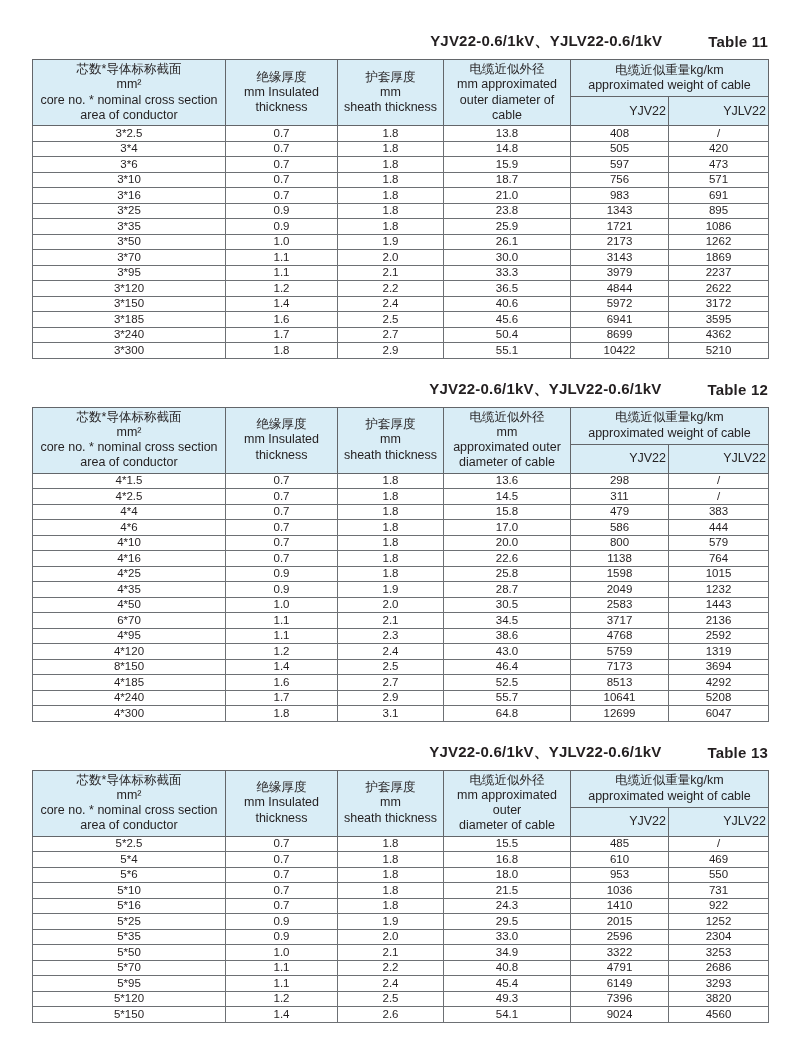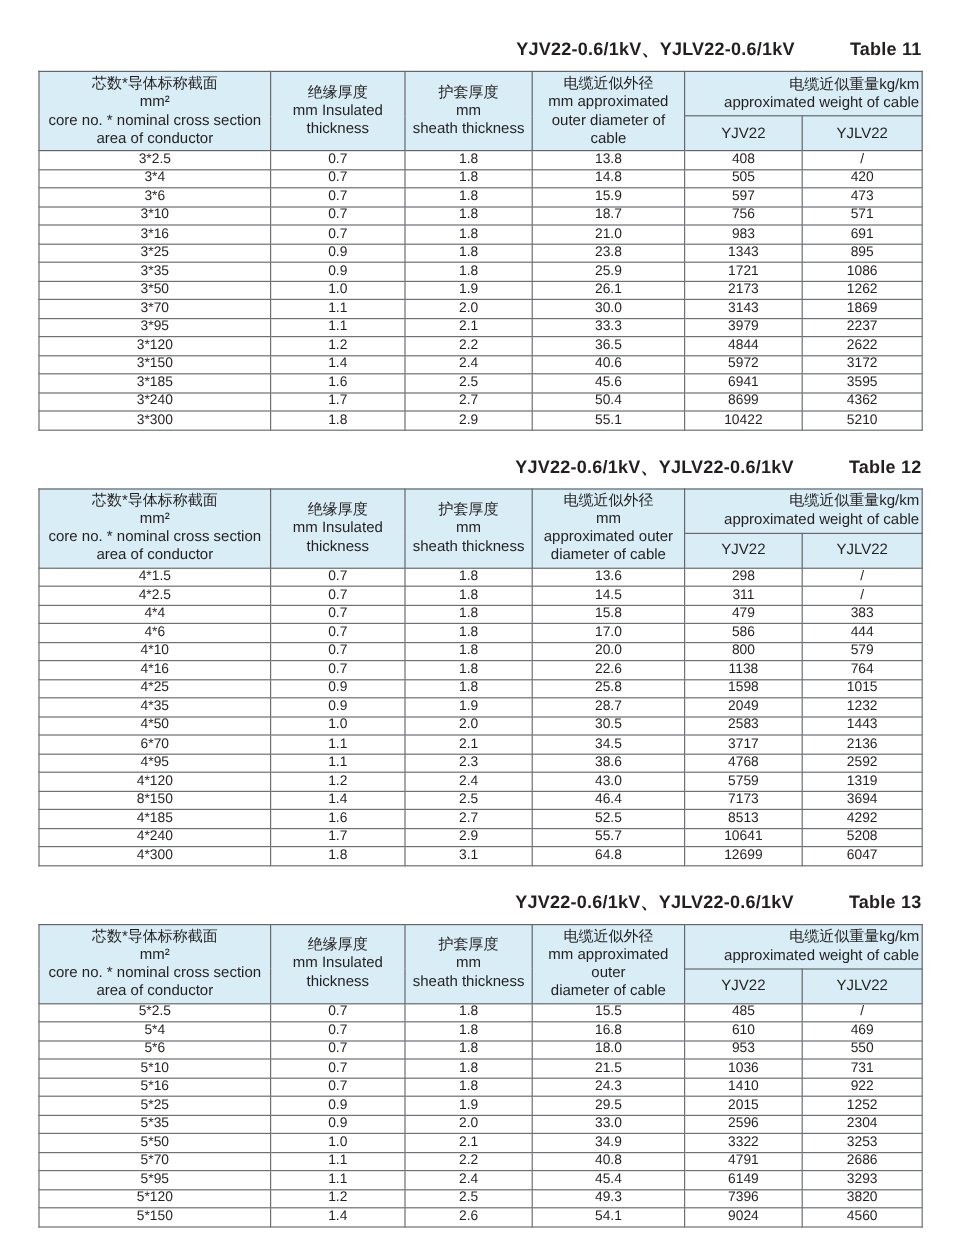--- a/index.html
+++ b/index.html
@@ -49,24 +49,24 @@
   .spec-table th {
     background: #d9edf6;
     font-weight: normal;
     font-size: 12.5px;
     line-height: 1.22;
     padding: 2px 2px;
     white-space: pre-line;
   }
   .spec-table thead tr.group-row th.group-head {
     height: 30px;
-    text-align: right;
   }
   .spec-table thead tr.sub-row th {
     height: 22px;
+    text-align: right;
   }
   .spec-table td {
     background: #ffffff;
     font-size: 11.5px;
     line-height: 1;
     height: 14.5px;
     padding: 0 2px;
     border-color: #6d7074;
   }
 </style>

